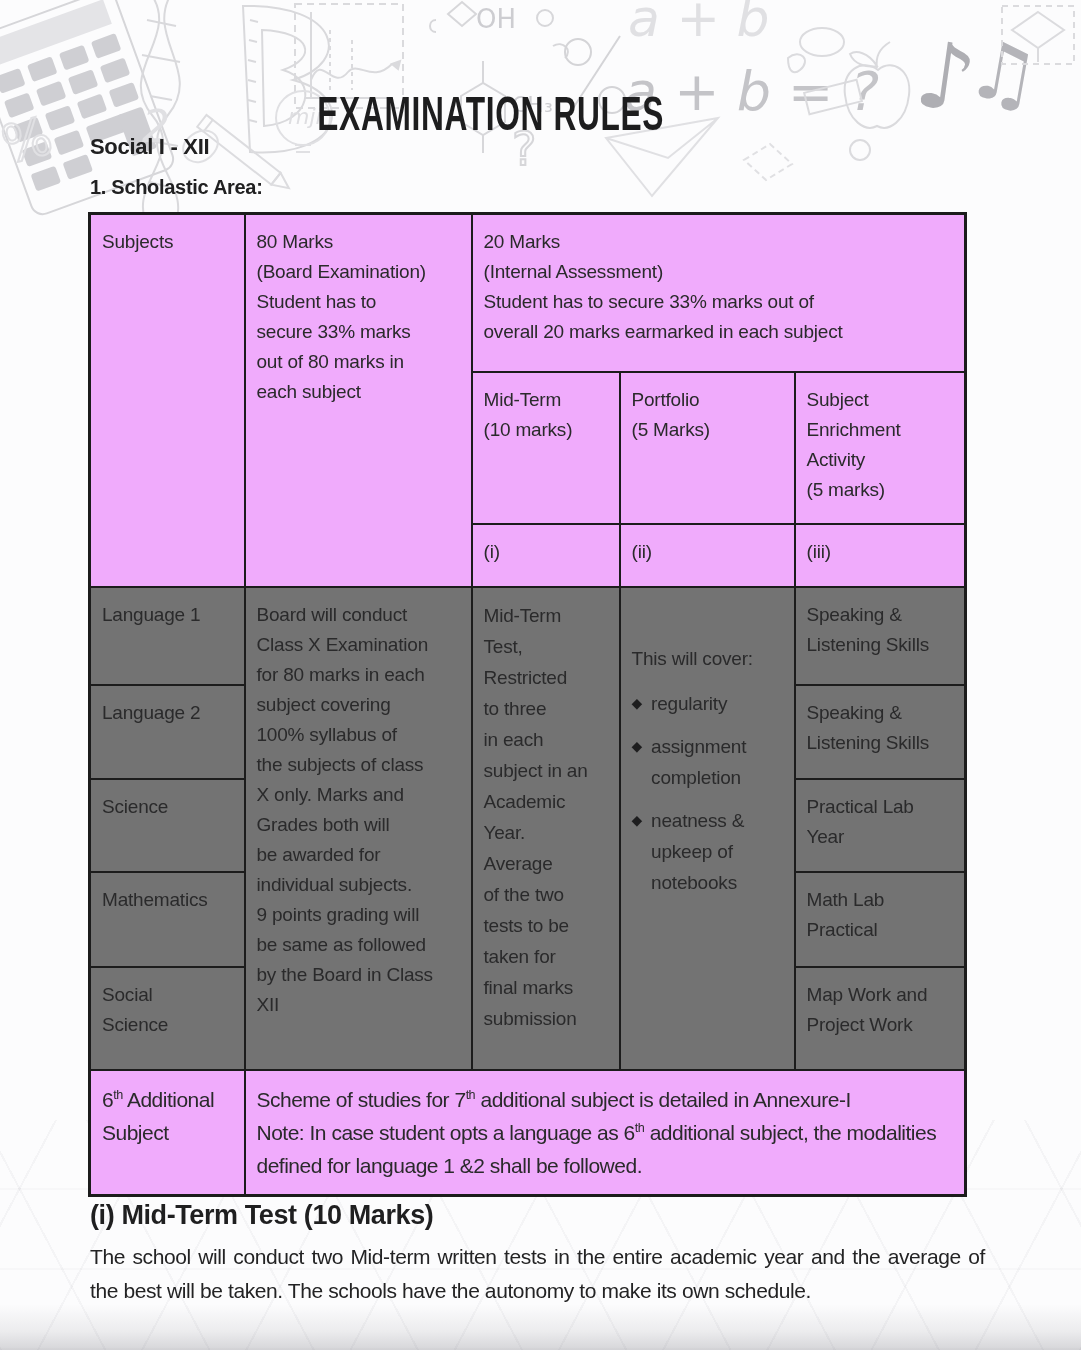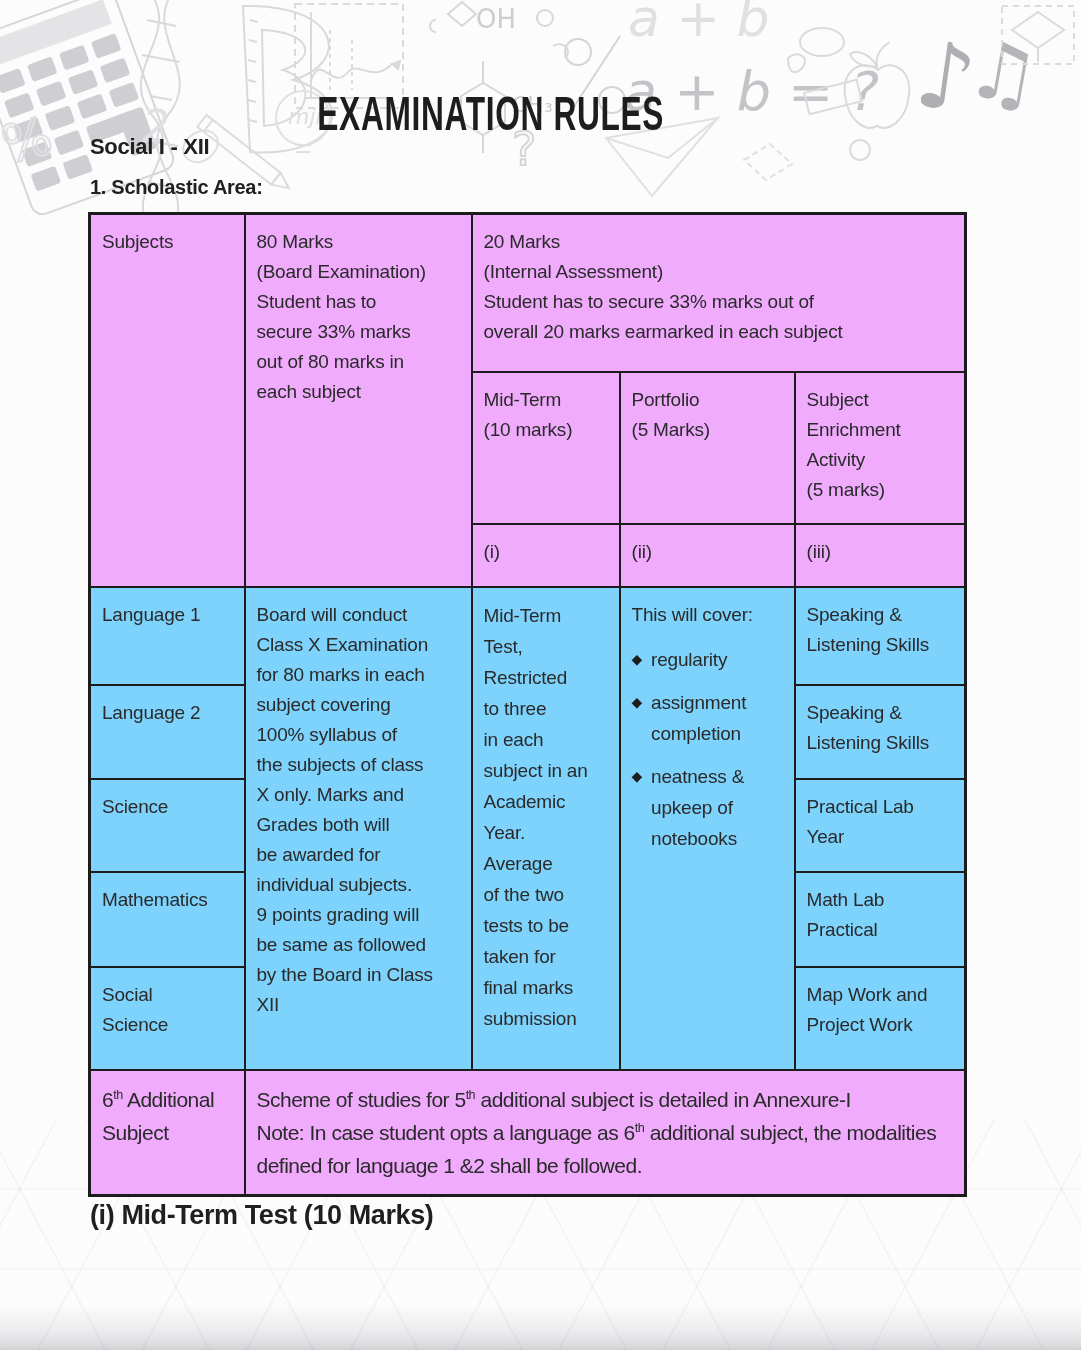--- a/index.html
+++ b/index.html
@@ -32,29 +32,29 @@
   .section-heading{position:absolute; left:90px; top:176px; font-size:20px; font-weight:bold; letter-spacing:-0.3px; color:#202021;}
   
   table.rules{
     position:absolute; left:88px; top:212px;
     border-collapse:collapse; table-layout:fixed; width:876px;
     border:3px solid #1c1c1c;
     font-size:19px; line-height:30px; letter-spacing:-0.2px; color:#2a2a2b;
   }
   table.rules td{border:2px solid #1c1c1c; vertical-align:top; padding:12px 11px; overflow:hidden;}
   td.grey{background:#f0abfc;}
-  td.white{background:#7dd3fc;}
+  td.white{background:#737373;}
   .pre{white-space:pre-line;}
   td.c{text-align:left;}
   td.vm{vertical-align:middle;}
   tr.hA{height:158px;} tr.hB{height:152px;} tr.hC{height:63px;}
   tr.b1{height:98px;} tr.b2{height:94px;} tr.b3{height:93px;} tr.b4{height:95px;} tr.b5{height:103px;}
   tr.add{height:117px;}
   td.midcol{line-height:31px; padding-top:14px;}
-  td.bullets .intro{margin-bottom:14px;}
+  td.bullets .intro{margin-bottom:14px;margin-top:44px;}
   .bullet-item{display:flex; gap:9px; margin-bottom:12px; line-height:31px;}
   .bullet-glyph{font-size:14px; line-height:31px; color:#1d1d1e; flex:0 0 auto;}
   td.enrich{padding-top:16px;}
   .cond{letter-spacing:-0.5px;}
   td.addsub{font-size:21px; line-height:33px; vertical-align:middle; padding-left:10px;margin-top:16px;}
   td.addnote{font-size:21px; line-height:33px; vertical-align:middle; padding-left:14px;}
   sup.th{vertical-align:super; font-size:60%; line-height:0;}
   
   .footer-heading{position:absolute; left:90px; top:1200px; font-size:27px; font-weight:bold; letter-spacing:-0.4px; color:#1f1f20;}
   .footer-para{
@@ -295,23 +295,24 @@
       <tr class="b5">
         <td class="white pre">Social
 Science</td>
         <td class="white pre enrich">Map Work and
 Project Work</td>
       </tr>
       <tr class="add">
         <td class="grey addsub cond pre"><span>6</span><sup class="th">th</sup><span class="pre"> Additional
 Subject</span></td>
         <td class="grey addnote cond" colspan="4">
-          <div><span>Scheme of studies for 5</span><sup class="th">th</sup><span> additional subject is detailed in Annexure-I</span></div>
+          <div><span>Scheme of studies for 7</span><sup class="th">th</sup><span> additional subject is detailed in Annexure-I</span></div>
           <div><span>Note: In case student opts a language as 6</span><sup class="th">th</sup><span> additional subject, the modalities defined for language 1 &amp;2 shall be followed.</span></div>
         </td>
       </tr>
     </tbody>
   </table>
 
   <div class="footer-heading cond">(i) Mid-Term Test (10 Marks)</div>
+  <div class="footer-para cond">The school will conduct two Mid-term written tests in the entire academic year and the average of the best will be taken. The schools have the autonomy to make its own schedule.</div>
 
   <div class="bottom-shade"></div>
 </div>
 
 </body></html>

